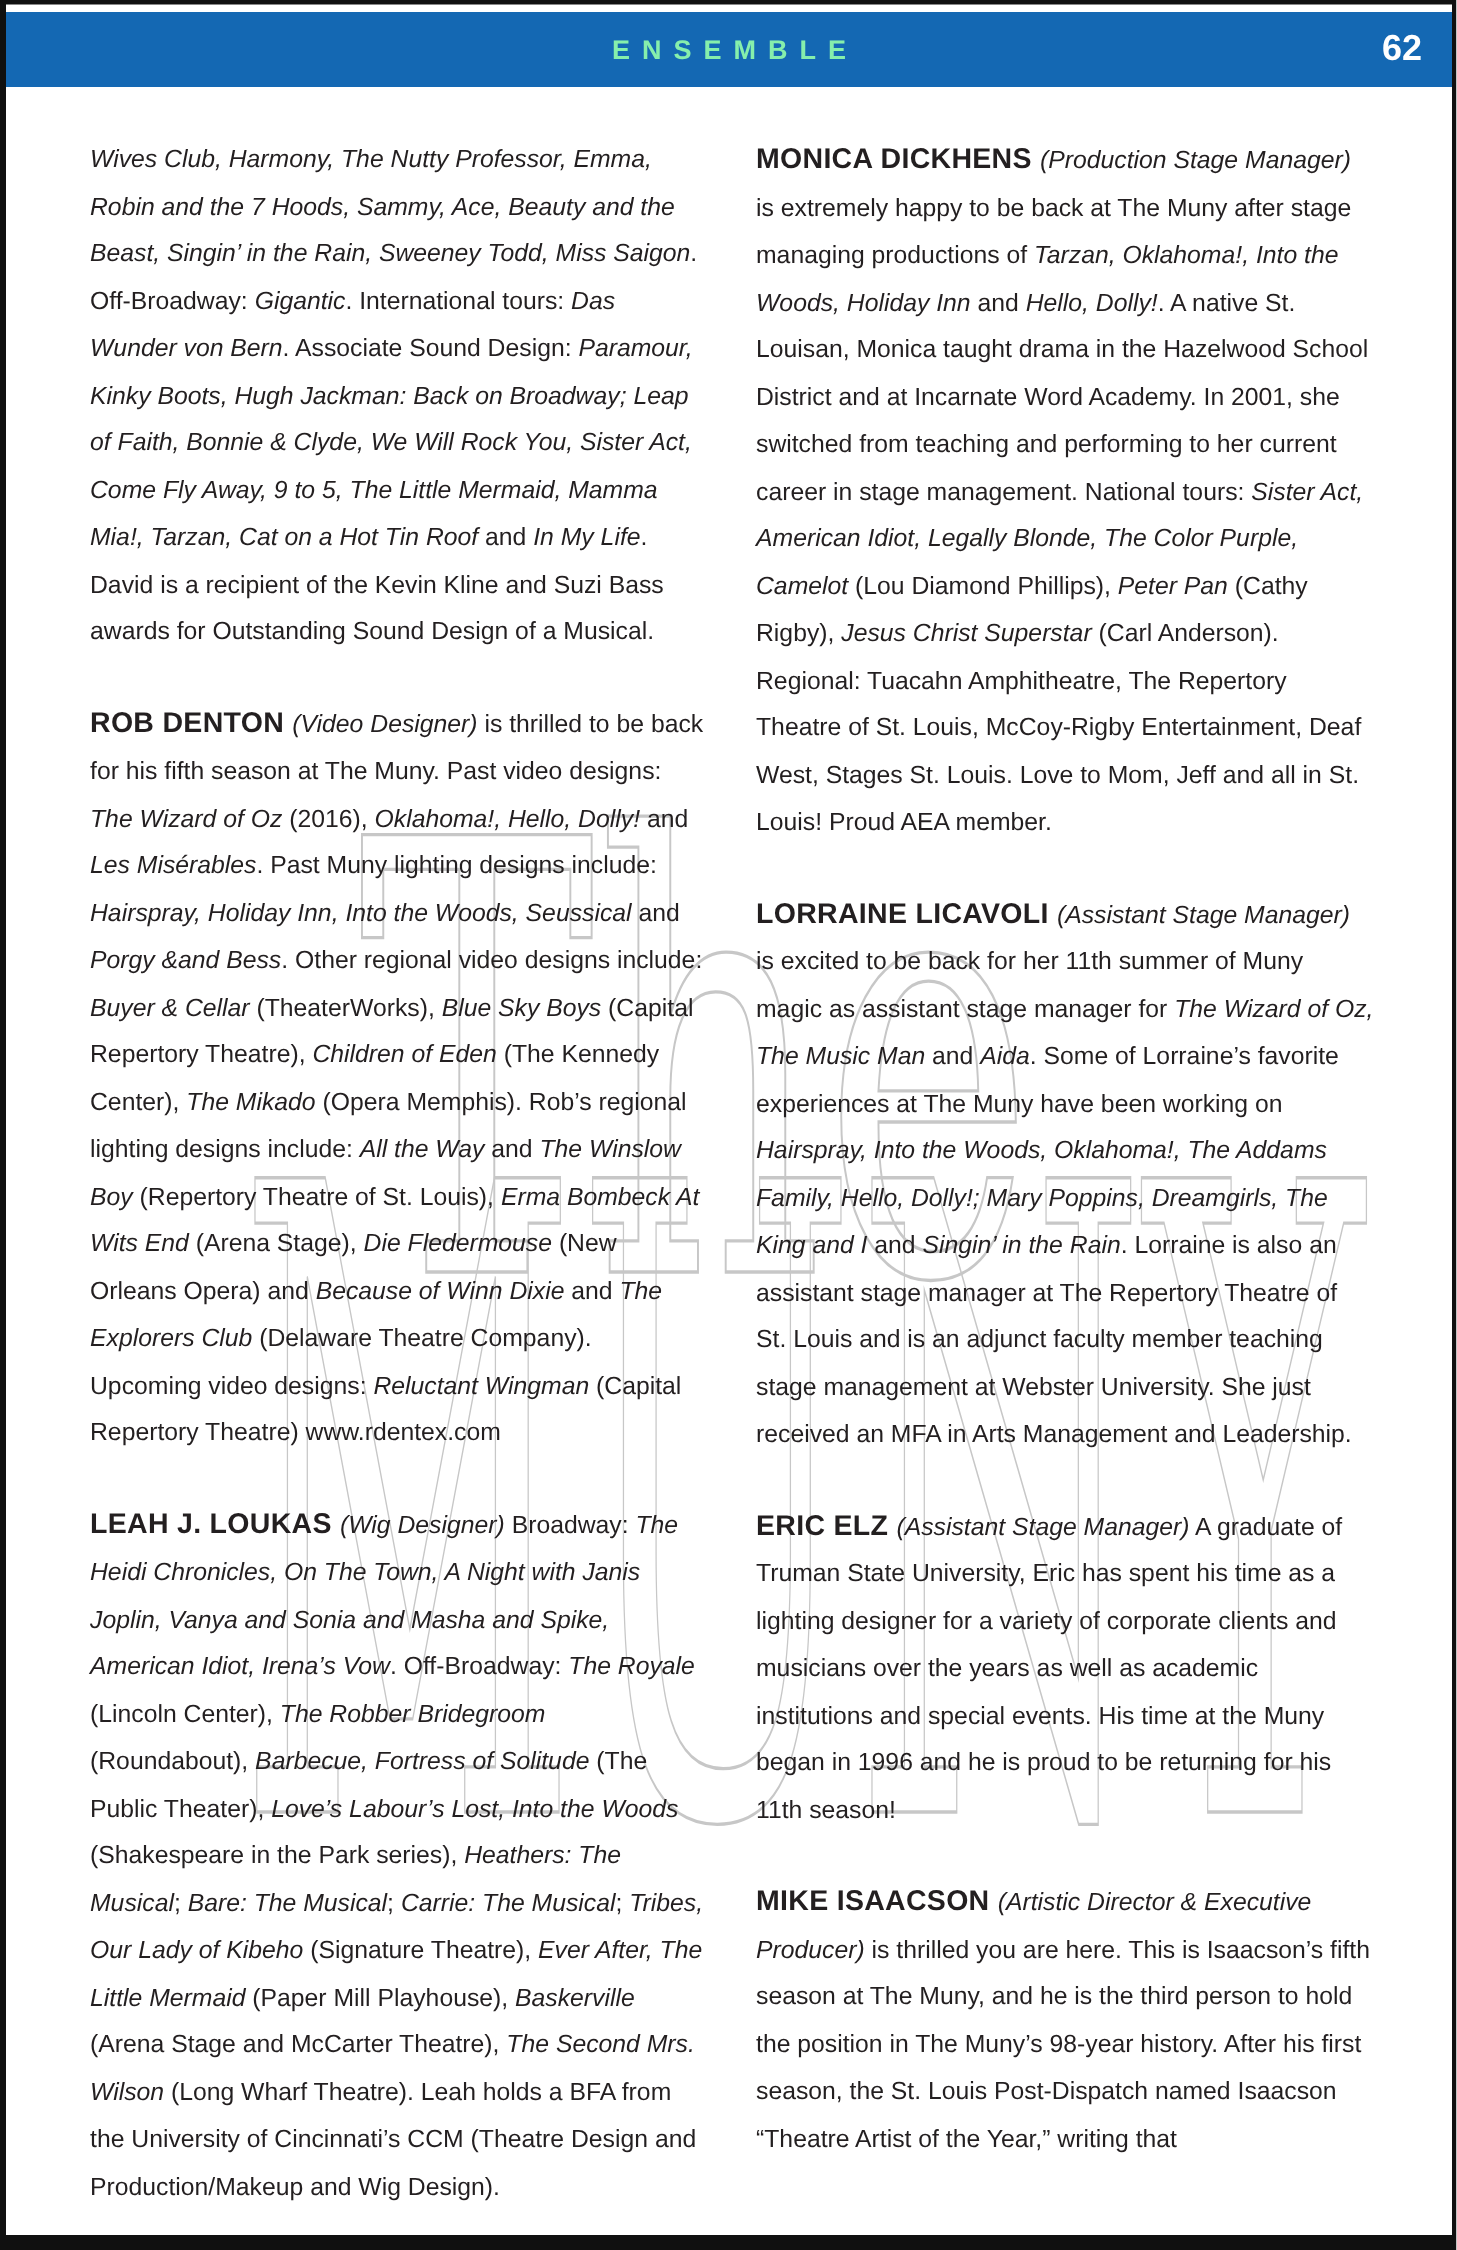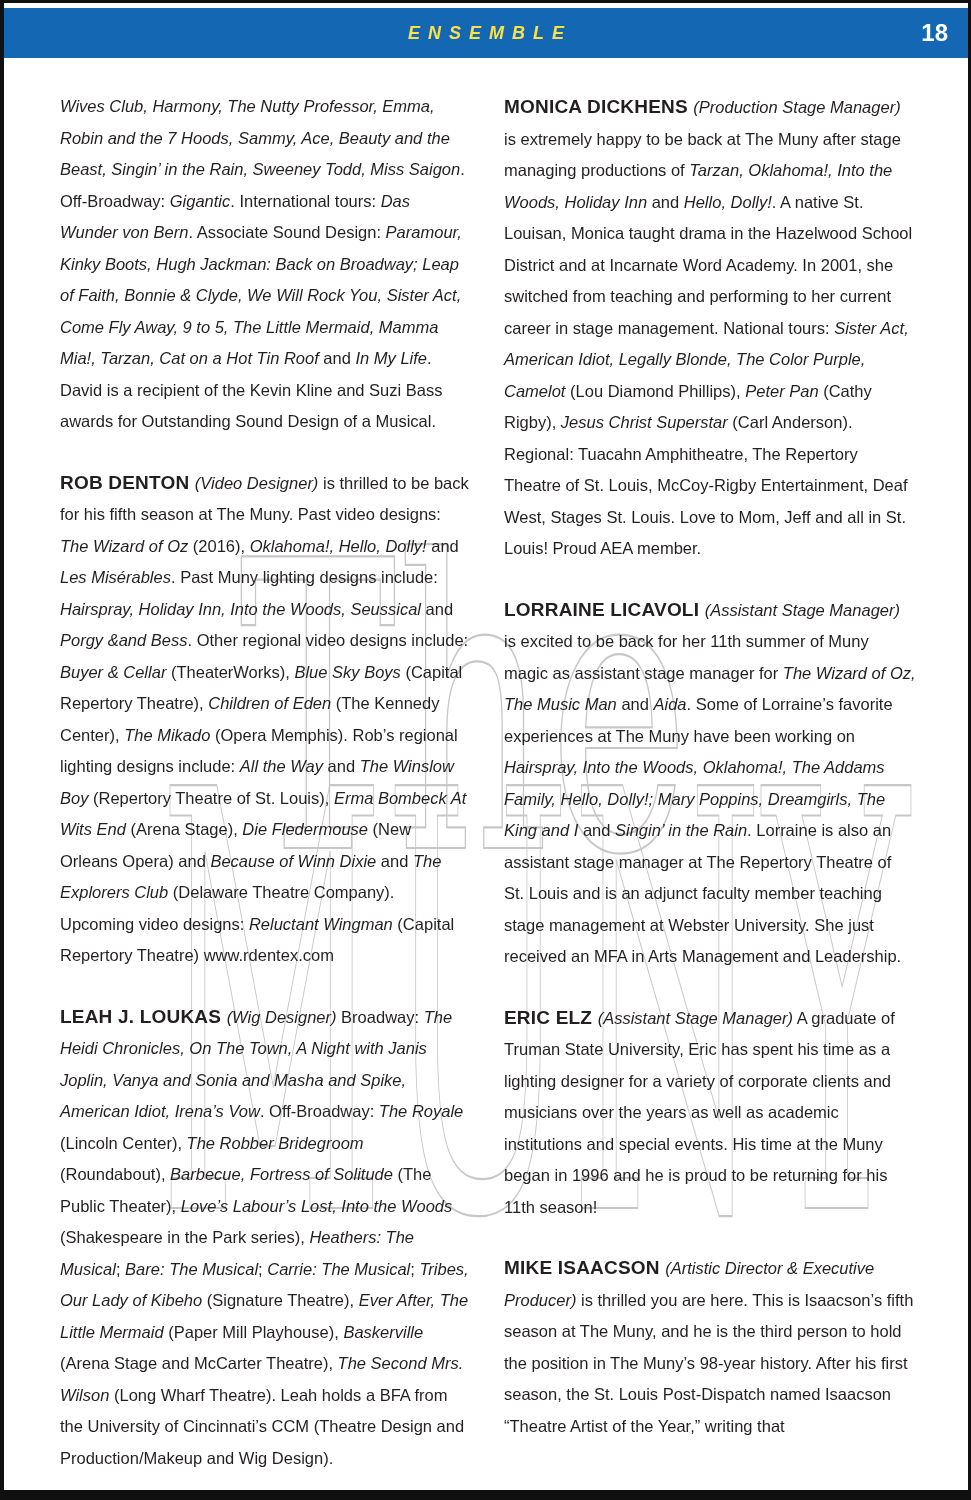--- a/index.html
+++ b/index.html
@@ -21,22 +21,22 @@
     overflow:hidden;
     font-family:"Liberation Sans",sans-serif;
     color:var(--ink);
   }
   .header{
     position:absolute;top:5px;left:0;right:0;height:50px;
     background:var(--blue);
     display:flex;align-items:center;justify-content:center;
   }
   .header-title{
-    color:#fde047;font-weight:bold;font-size:18px;
-    letter-spacing:8px;padding-left:8px;font-style:italic; 
+    color:#86efac;font-weight:bold;font-size:18px;
+    letter-spacing:8px;padding-left:8px; 
   }
   .page-num{
     position:absolute;right:20px;top:50%;transform:translateY(-50%);
     color:#fff;font-weight:bold;font-size:24px;
   }
   .watermark{
     position:absolute;top:0;left:0;width:971px;height:1500px;
     z-index:0;pointer-events:none;
   }
   .watermark text{
@@ -58,21 +58,21 @@
 
 <div class="page">
 
   <svg class="watermark" width="971" height="1500" viewBox="0 0 971 1500" aria-hidden="true">
     <text x="235" y="845" font-size="400" textLength="450" lengthAdjust="spacingAndGlyphs">The</text>
     <text x="155" y="1205" font-size="580" textLength="750" lengthAdjust="spacingAndGlyphs">MUNY</text>
   </svg>
 
   <div class="header">
     <span class="header-title">ENSEMBLE</span>
-    <span class="page-num">18</span>
+    <span class="page-num">62</span>
   </div>
 
   <div class="columns">
     <div class="col" id="col-left">
         <p class="bio"><span class="it">Wives Club, Harmony, The Nutty Professor, Emma, Robin and the 7 Hoods, Sammy, Ace, Beauty and the Beast, Singin’ in the Rain, Sweeney Todd, Miss Saigon</span><span>. Off-Broadway: </span><span class="it">Gigantic</span><span>. International tours: </span><span class="it">Das Wunder von Bern</span><span>. Associate Sound Design: </span><span class="it">Paramour, Kinky Boots, Hugh Jackman: Back on Broadway; Leap of Faith, Bonnie &amp; Clyde, We Will Rock You, Sister Act, Come Fly Away, 9 to 5, The Little Mermaid, Mamma Mia!, Tarzan, Cat on a Hot Tin Roof</span><span> and </span><span class="it">In My Life</span><span>. David is a recipient of the Kevin Kline and Suzi Bass awards for Outstanding Sound Design of a Musical.</span></p>
         <p class="bio"><span class="name">ROB DENTON </span><span class="role">(Video Designer)</span><span> is thrilled to be back for his fifth season at The Muny. Past video designs: </span><span class="it">The Wizard of Oz</span><span> (2016), </span><span class="it">Oklahoma!, Hello, Dolly!</span><span> and </span><span class="it">Les Misérables</span><span>. Past Muny lighting designs include: </span><span class="it">Hairspray, Holiday Inn, Into the Woods, Seussical</span><span> and </span><span class="it">Porgy &amp;and Bess</span><span>. Other regional video designs include: </span><span class="it">Buyer &amp; Cellar</span><span> (TheaterWorks), </span><span class="it">Blue Sky Boys</span><span> (Capital Repertory Theatre), </span><span class="it">Children of Eden</span><span> (The Kennedy Center), </span><span class="it">The Mikado</span><span> (Opera Memphis). Rob’s regional lighting designs include: </span><span class="it">All the Way</span><span> and </span><span class="it">The Winslow Boy</span><span> (Repertory Theatre of St. Louis), </span><span class="it">Erma Bombeck At Wits End</span><span> (Arena Stage), </span><span class="it">Die Fledermouse</span><span> (New Orleans Opera) and </span><span class="it">Because of Winn Dixie</span><span> and </span><span class="it">The Explorers Club</span><span> (Delaware Theatre Company). Upcoming video designs: </span><span class="it">Reluctant Wingman</span><span> (Capital Repertory Theatre) www.rdentex.com</span></p>
         <p class="bio"><span class="name">LEAH J. LOUKAS </span><span class="role">(Wig Designer)</span><span> Broadway: </span><span class="it">The Heidi Chronicles, On The Town, A Night with Janis Joplin, Vanya and Sonia and Masha and Spike, American Idiot, Irena’s Vow</span><span>. Off-Broadway: </span><span class="it">The Royale</span><span> (Lincoln Center), </span><span class="it">The Robber Bridegroom</span><span> (Roundabout), </span><span class="it">Barbecue, Fortress of Solitude</span><span> (The Public Theater), </span><span class="it">Love’s Labour’s Lost, Into the Woods</span><span> (Shakespeare in the Park series), </span><span class="it">Heathers: The Musical</span><span>; </span><span class="it">Bare: The Musical</span><span>; </span><span class="it">Carrie: The Musical</span><span>; </span><span class="it">Tribes, Our Lady of Kibeho</span><span> (Signature Theatre), </span><span class="it">Ever After, The Little Mermaid</span><span> (Paper Mill Playhouse), </span><span class="it">Baskerville</span><span> (Arena Stage and McCarter Theatre), </span><span class="it">The Second Mrs. Wilson</span><span> (Long Wharf Theatre). Leah holds a BFA from the University of Cincinnati’s CCM (Theatre Design and Production/Makeup and Wig Design).</span></p>
       </div>
     <div class="col" id="col-right">
         <p class="bio"><span class="name">MONICA DICKHENS </span><span class="role">(Production Stage Manager)</span><span> is extremely happy to be back at The Muny after stage managing productions of </span><span class="it">Tarzan, Oklahoma!, Into the Woods, Holiday Inn</span><span> and </span><span class="it">Hello, Dolly!</span><span>. A native St. Louisan, Monica taught drama in the Hazelwood School District and at Incarnate Word Academy. In 2001, she switched from teaching and performing to her current career in stage management. National tours: </span><span class="it">Sister Act, American Idiot, Legally Blonde, The Color Purple, Camelot</span><span> (Lou Diamond Phillips), </span><span class="it">Peter Pan</span><span> (Cathy Rigby), </span><span class="it">Jesus Christ Superstar</span><span> (Carl Anderson). Regional: Tuacahn Amphitheatre, The Repertory Theatre of St. Louis, McCoy-Rigby Entertainment, Deaf West, Stages St. Louis. Love to Mom, Jeff and all in St. Louis! Proud AEA member.</span></p>

